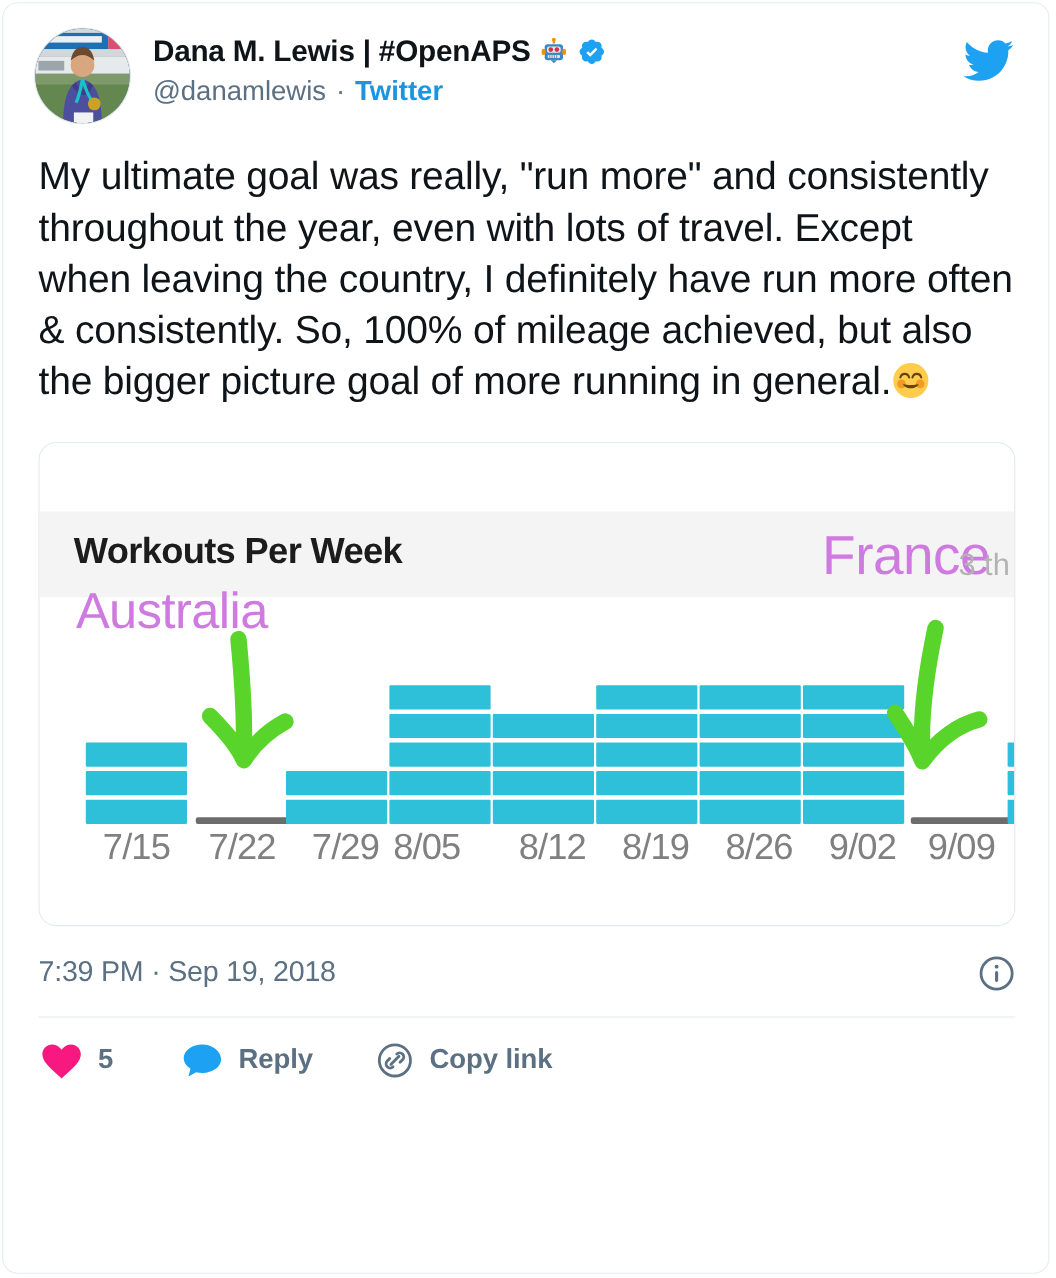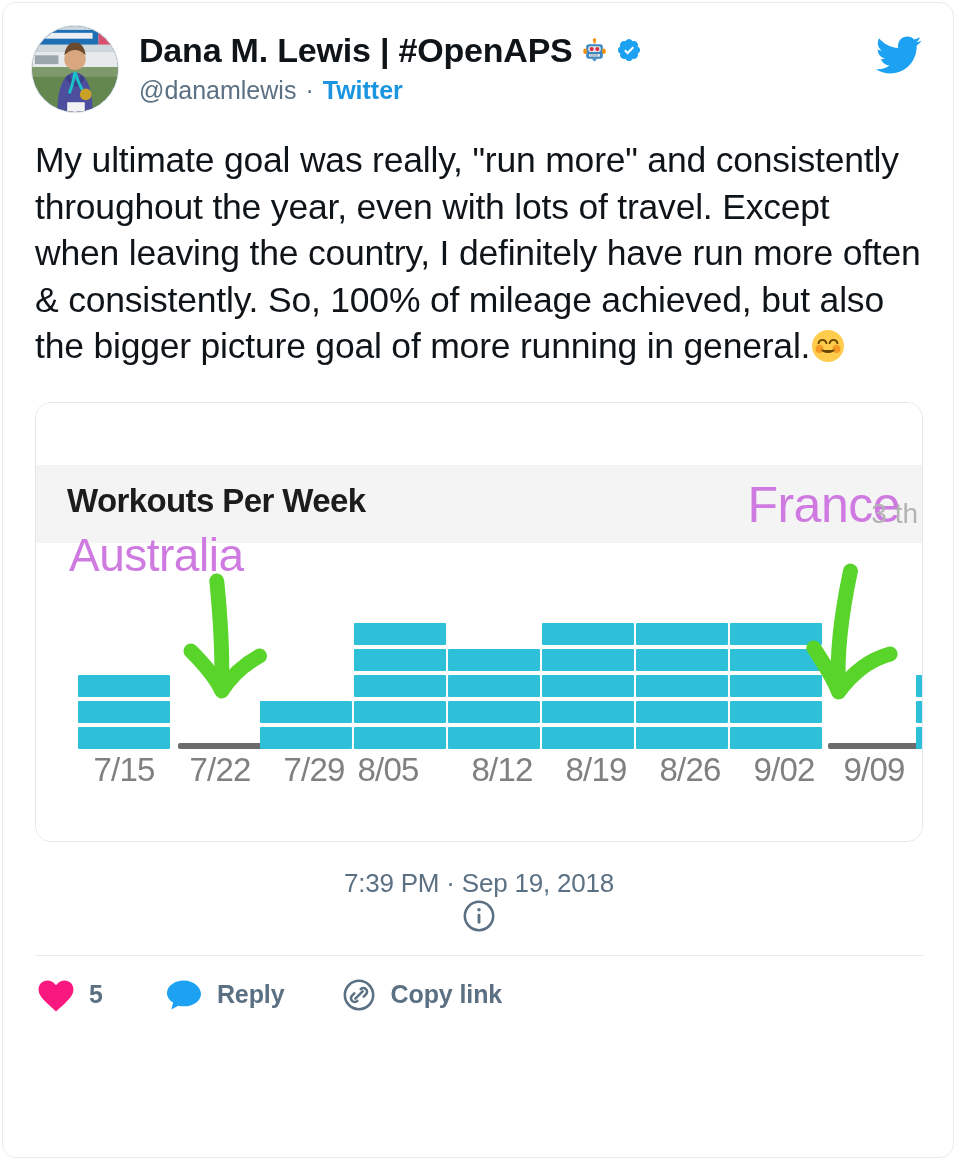--- a/index.html
+++ b/index.html
@@ -52,21 +52,21 @@
     padding-top: 8px;
     min-width: 0;
   }
   .name-row {
     display: flex;
     align-items: center;
     gap: 9px;
     line-height: 1;
   }
   .display-name {
-    font-size: 34px;
+    font-size: 27px;
     font-weight: bold;
     color: #0f1419;
     letter-spacing: -0.2px;
     white-space: nowrap;
   }
   .robot-emoji { font-size: 25px; line-height: 1; display: inline-block; }
   .robot-emoji svg { display:block; }
   .verified { width: 26px; height: 26px; display: block; flex: 0 0 26px; }
 
   .handle-row {
@@ -200,24 +200,22 @@
     font-size: 33px;
     color: #808080;
     letter-spacing: -0.8px;
     text-align: center;
     white-space: nowrap;
   }
 
   
   .meta-row {
     display: flex;
-    align-items: center;
     justify-content: space-between;
     padding: 26px 30px 0 32px;
-    flex-direction: column;
   }
   .timestamp {
     font-size: 26px;
     color: #5b7083;
     letter-spacing: -0.2px;
   }
   .info-icon { width: 34px; height: 34px; display: block; cursor: pointer; }
 
   .divider {
     margin: 22px 30px 0 32px;

